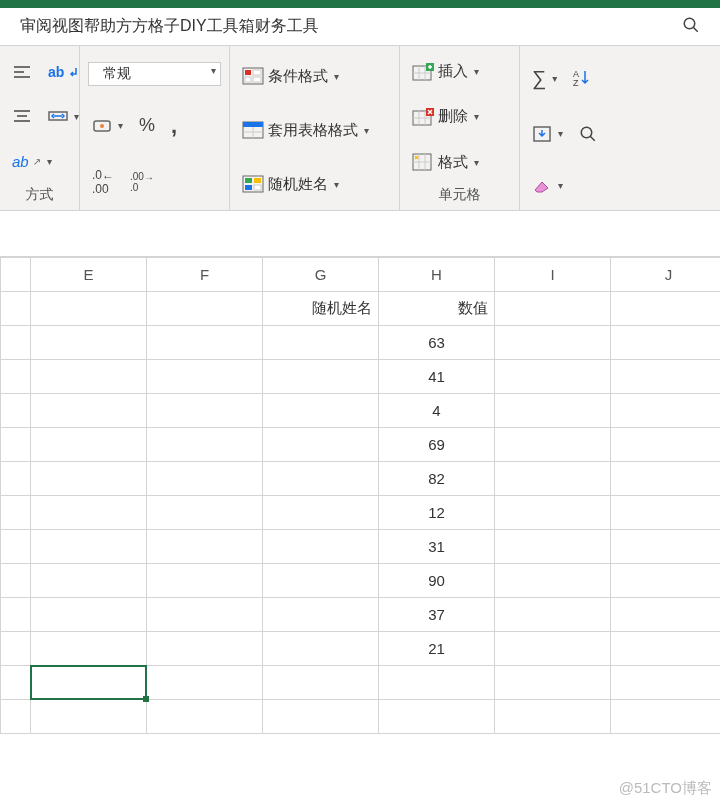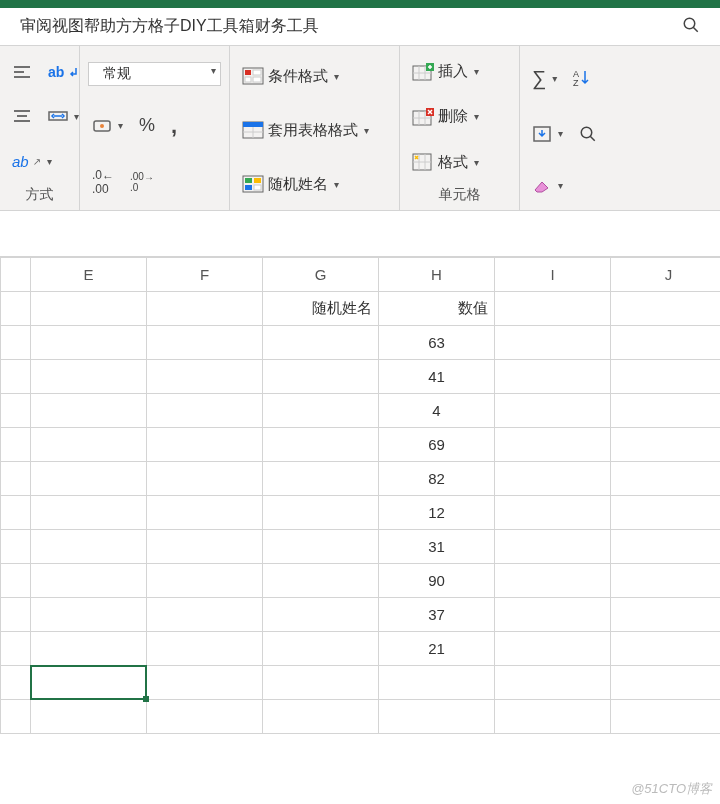--- a/index.html
+++ b/index.html
@@ -23,21 +23,21 @@
 table.grid { border-collapse: collapse; width: 100%; table-layout: fixed; }
 .grid th, .grid td { border: 1px solid #d4d4d4; height: 34px; font-size: 15px; font-weight: normal; }
 .grid th { background: #fff; color: #555; text-align: center; }
 .grid td { padding: 0 6px; }
 .grid td.num { text-align: center; }
 .grid td.txt { text-align: right; padding-left: 12px; }
 .col-leading { width: 30px; }
 .col-std { width: 116px; }
 .selection { position: absolute; border: 2px solid #217346; pointer-events: none; box-sizing: border-box; }
 .selection::after { content: ""; position: absolute; right: -4px; bottom: -4px; width: 6px; height: 6px; background: #217346; }
-.watermark { position: fixed; right: 8px; bottom: 6px; color: #bbb; font-size: 13px; font-style: italic; }
+.watermark { position: fixed; right: 8px; bottom: 6px; color: #bbb; font-size: 15px; }
 svg { display: block; }
 </style>
 </head>
 <body>
 
 <div class="top-bar"></div>
 
 <div class="tabs">
   <span>审阅</span>
   <span>视图</span>

